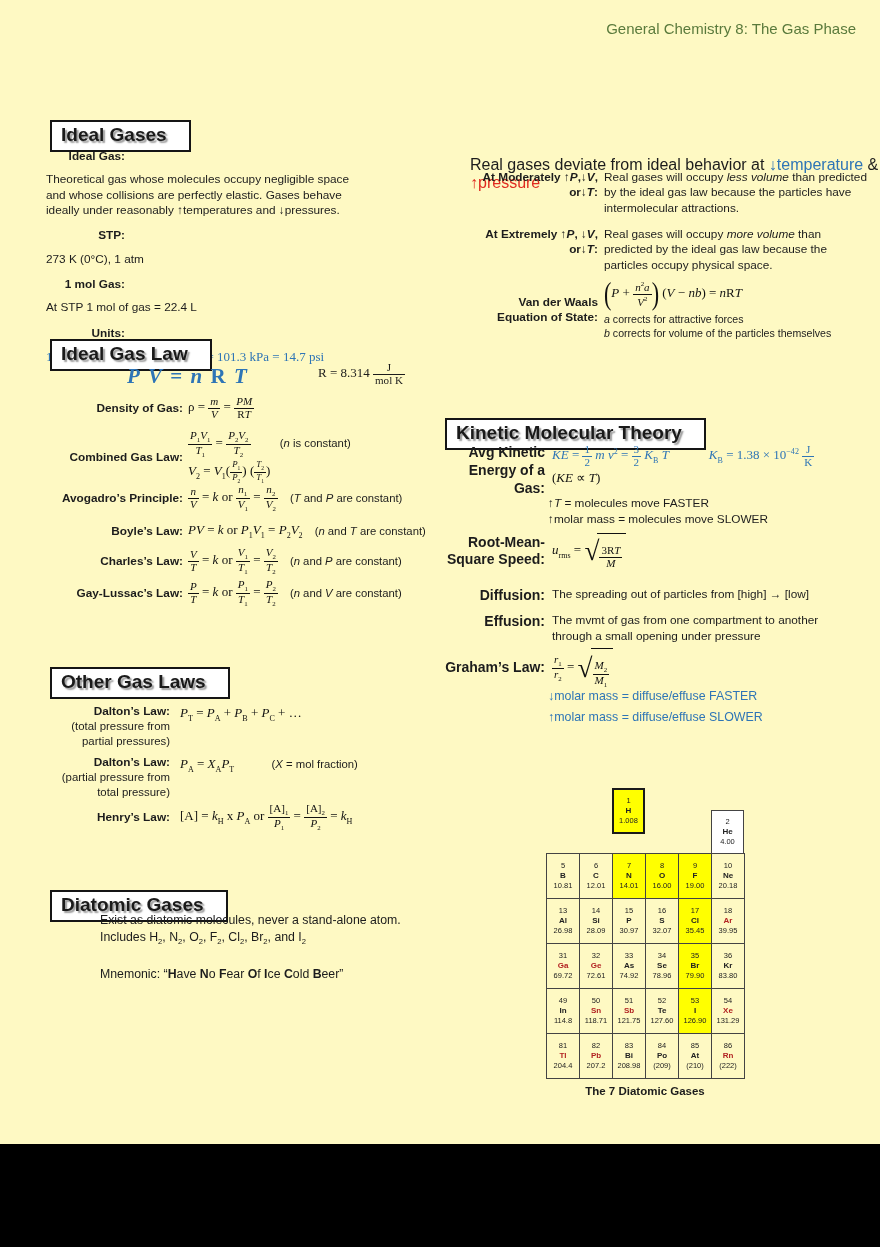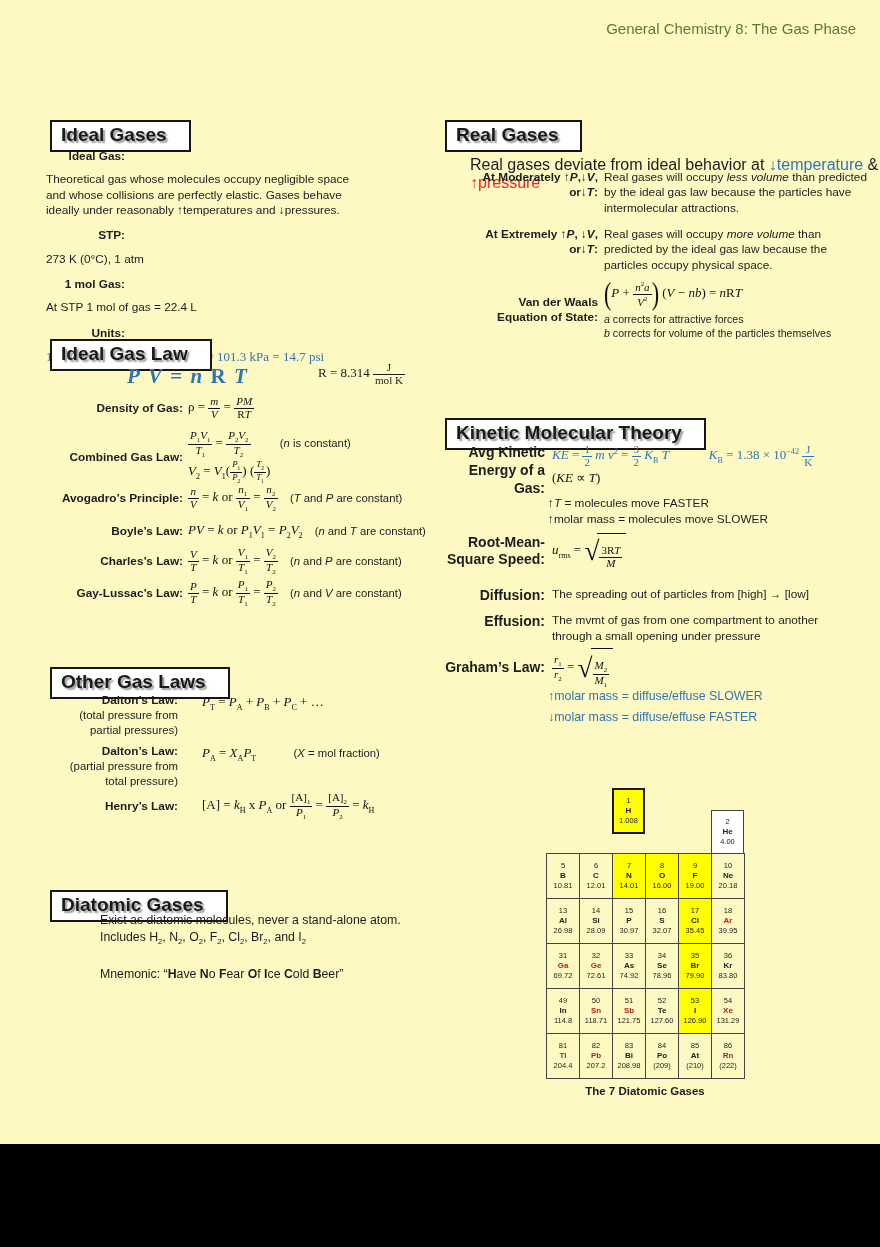--- a/index.html
+++ b/index.html
@@ -45,21 +45,21 @@
   .realdesc{width:264px;line-height:1.3;}
   .corrects{font-size:10.6px;line-height:1.35;margin-top:4px;}
   
   .kmtrow{position:absolute;left:445px;display:flex;gap:7px;}
   .kmtlabel{width:100px;flex:none;text-align:right;font-weight:700;line-height:1.28;font-size:14px;}
   .kmtbody{line-height:1.25;}
   .kline{display:flex;align-items:center;}
   .kmtfree{position:absolute;left:548px;line-height:1.38;}
   .gnotes{position:absolute;left:548px;color:#2e75b6;font-size:12.4px;line-height:1.72;}
   
-  .oglrow{position:absolute;left:56px;width:436px;display:flex;gap:24px;align-items:flex-start;}
+  .oglrow{position:absolute;left:48px;width:436px;display:flex;gap:10px;align-items:flex-start;margin-top:11px;}
   .oglrow.center{align-items:center;}
   .ogllabel{width:122px;flex:none;text-align:right;line-height:1.28;}
   .ogllabel .main{font-weight:700;}
   .sublabel{font-weight:400;font-size:11.4px;white-space:pre-line;line-height:1.3;}
   
   .diatext{position:absolute;left:100px;top:912px;width:370px;font-size:12.3px;line-height:1.42;}
   .mnemonic{position:absolute;left:100px;top:967px;font-size:12.3px;}
   
   .ptwrap{position:absolute;left:546px;top:788px;width:198px;}
   .ptcell{display:flex;flex-direction:column;align-items:center;justify-content:center;
@@ -95,21 +95,20 @@
     <div class="defrow">
       <div class="deflabel">1 mol Gas:</div>
       <div class="deftext">At STP 1 mol of gas = 22.4 L</div>
     </div>
     <div class="defrow">
       <div class="deflabel">Units:</div>
       <div class="deftext unitsline">1 atm = 760 mmHg = 760 torr = 101.3 kPa = 14.7 psi</div>
     </div>
   </div>
 
-  <h2 class="secbox" style="left:445px;top:104px;">Real Gases</h2>
   <div class="devline">Real gases deviate from ideal behavior at <span class="blue">↓temperature</span> &amp; <span class="red">↑pressure</span></div>
 
   <div class="realrow" style="top:170px;">
     <div class="reallabel">At Moderately ↑<i>P</i>,↓<i>V</i>,<br>or↓<i>T</i>:</div>
     <div class="realdesc">Real gases will occupy <i>less volume</i> than predicted by the ideal gas law because the particles have intermolecular attractions.</div>
   </div>
   <div class="realrow" style="top:227px;">
     <div class="reallabel">At Extremely ↑<i>P</i>, ↓<i>V</i>,<br>or↓<i>T</i>:</div>
     <div class="realdesc">Real gases will occupy <i>more volume</i> than predicted by the ideal gas law because the particles occupy physical space.</div>
   </div>
@@ -218,22 +217,22 @@
           <span class="rad">√</span>
           <span class="vinc">
             <span class="frac">
               <span class="fnum"><i>M</i><sub>2</sub></span>
               <span class="fden"><i>M</i><sub>1</sub></span>
             </span>
           </span>
         </span></div>
   </div>
   <div class="gnotes" style="top:686px;">
+    <div>↓molar mass = diffuse/effuse FASTER</div>
     <div>↑molar mass = diffuse/effuse SLOWER</div>
-    <div>↓molar mass = diffuse/effuse FASTER</div>
   </div>
 
   <h2 class="secbox" style="left:50px;top:651px;">Other Gas Laws</h2>
 
   <div class="oglrow" style="top:693px;">
     <div class="ogllabel">
       <div class="main">Dalton’s Law:</div>
       <div class="sublabel">(total pressure from
 partial pressures)</div>
     </div>

